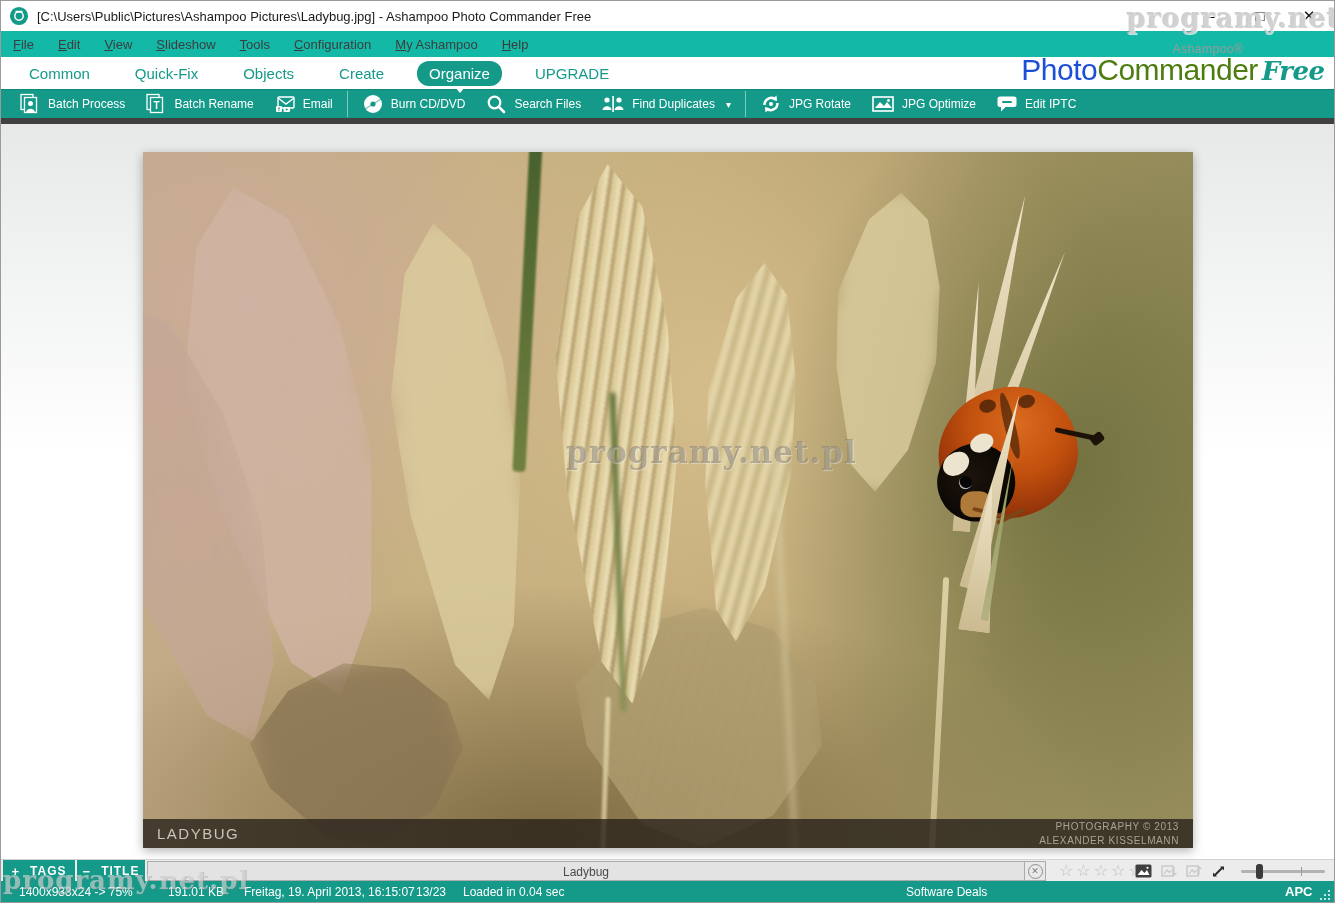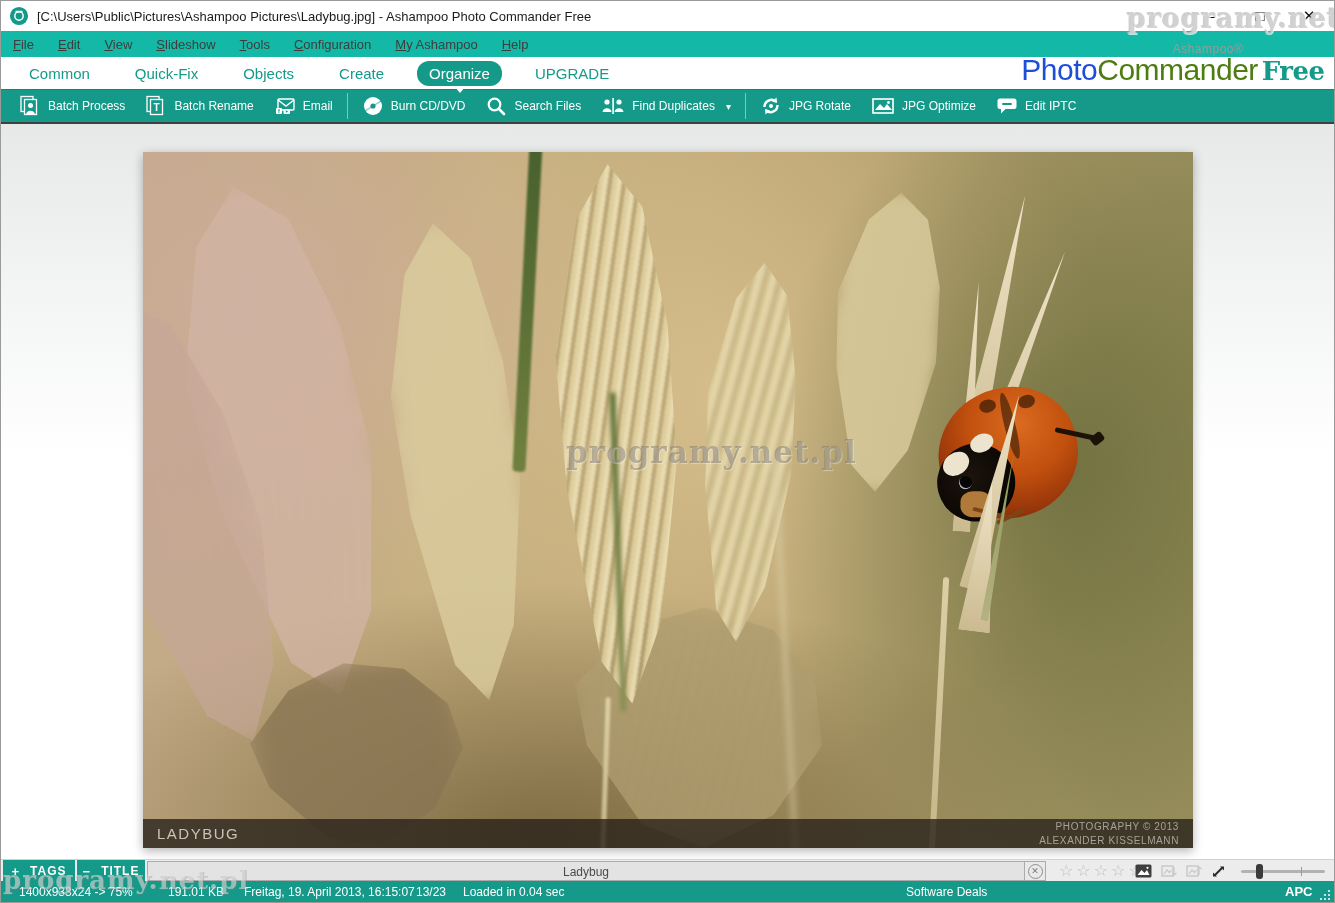--- a/index.html
+++ b/index.html
@@ -23,23 +23,23 @@
   .tabbar{position:absolute;left:0;top:56px;width:100%;height:32px;background:#fff;display:flex;align-items:center;padding-left:16px;gap:21px;}
   .tab{position:relative;font-size:15px;color:#159A8A;padding:4px 12px;border-radius:12px;white-space:nowrap;}
   .tab.active{background:#159A8A;color:#fff;}
   .tab.active::after{content:"";position:absolute;left:50%;bottom:-7px;margin-left:-5px;border-left:5px solid transparent;border-right:5px solid transparent;border-top:6px solid #fff;z-index:3;}
   
   .logo{position:absolute;right:6px;top:41px;width:310px;text-align:center;z-index:2;pointer-events:none;margin-left:43px;}
   .logo-brand{font-size:12px;color:#9a9a9a;letter-spacing:0.5px;margin-left:70px;}
   .logo-name{font-size:30px;line-height:28px;letter-spacing:-0.5px;white-space:nowrap;}
   .logo-name .p1{color:#1d4ed8;}
   .logo-name .p2{color:#4d7c0f;}
-  .logo-free{font-family:"DejaVu Serif",serif;font-weight:bold;color:#159A8A;font-size:26px;margin-left:4px;}
-  
-  .toolbar{position:absolute;left:0;top:88px;width:100%;height:35px;background:#159A8A;border-top:1px solid #118876;border-bottom:2px solid #404040;display:flex;align-items:center;padding-left:8px;}
+  .logo-free{font-family:"DejaVu Serif",serif;font-style:italic;font-weight:bold;color:#159A8A;font-size:26px;margin-left:4px;}
+  
+  .toolbar{position:absolute;left:0;top:88px;width:100%;height:35px;background:#159A8A;border-top:1px solid #118876;border-bottom:6px solid #404040;display:flex;align-items:center;padding-left:8px;}
   .tb-btn{display:flex;align-items:center;gap:7px;color:#fff;font-size:12px;padding:0 10px;height:100%;white-space:nowrap;}
   .tb-btn svg{display:block;}
   .tb-sep{width:1px;height:26px;background:rgba(255,255,255,0.45);margin:0 4px;}
   .tb-caret{font-size:10px;margin-left:4px;color:#fff;}
   
   .content{position:absolute;left:0;top:123px;width:100%;height:735px;background:linear-gradient(#e7e9e9,#ffffff 45%);}
   .photo{position:absolute;left:142px;top:28px;width:1050px;height:696px;overflow:hidden;box-shadow:0 3px 10px rgba(0,0,0,0.3);
     background:
       radial-gradient(ellipse 420px 540px at 88% 45%, rgba(106,108,58,0.85), rgba(106,108,58,0) 72%),
       radial-gradient(ellipse 300px 620px at 101% 85%, rgba(152,142,92,0.8), transparent 70%),

